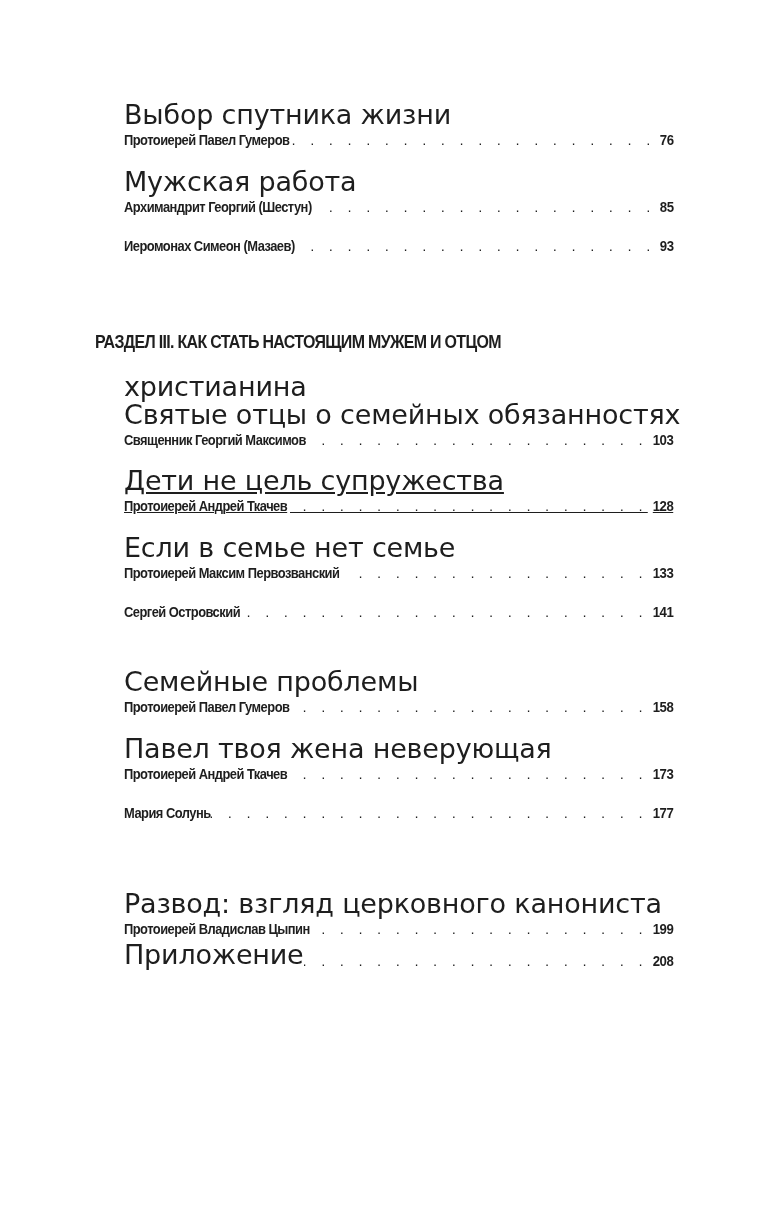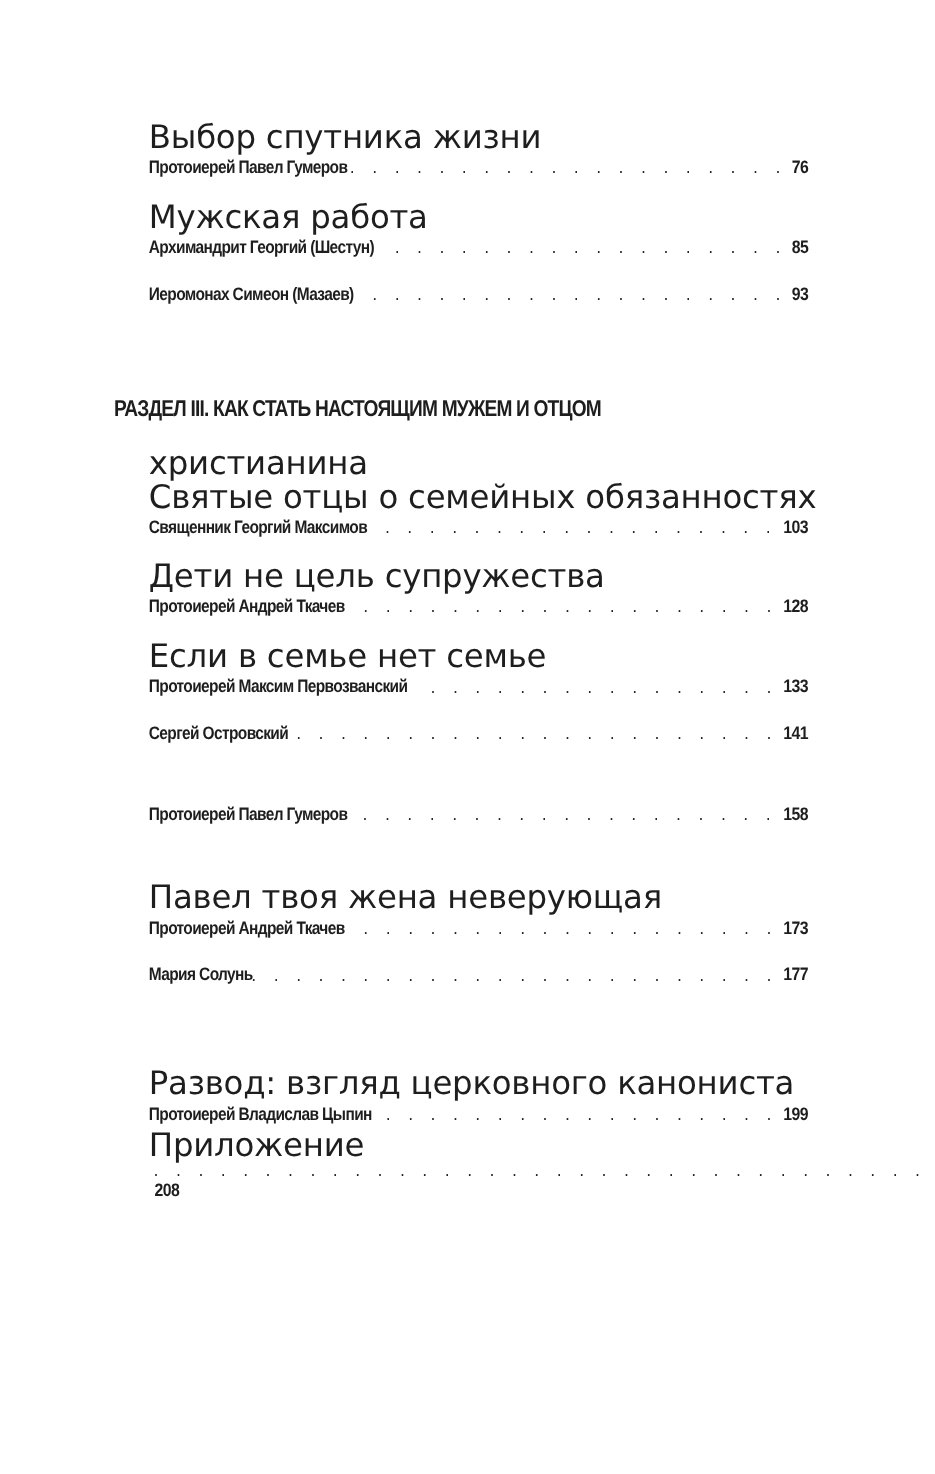--- a/index.html
+++ b/index.html
@@ -5,21 +5,21 @@
     html, body { margin: 0; padding: 0; background: #ffffff; }
     body { width: 779px; height: 1228px; position: relative; overflow: hidden; color: #1e1e1e; }
     .page { position: absolute; left: 0; top: 0; width: 779px; height: 1228px; }
     .entry { position: absolute; left: 124px; width: 549px; }
     .title { font-family: "DejaVu Sans", sans-serif; font-size: 27px; line-height: 28px; color: #1e1e1e; letter-spacing: -0.2px; white-space: nowrap; }
     .author-line { display: flex; align-items: baseline; font-family: "Liberation Sans", sans-serif; font-weight: bold; font-size: 15px; line-height: 22px; color: #1e1e1e; transform-origin: left; }
     .author { white-space: nowrap; letter-spacing: -0.6px; transform: scaleX(0.86); transform-origin: left; display: inline-block; margin-right: -24px; }
     .leader { flex: 1; overflow: hidden; white-space: nowrap; font-family: "DejaVu Sans", sans-serif; font-weight: normal; letter-spacing: 5.2px; padding-left: 4px; color: #1e1e1e; font-size: 13px; text-align: right; direction: rtl; }
     .page-num { white-space: nowrap; padding-left: 2px; letter-spacing: -0.6px; transform: scaleX(0.88); transform-origin: right; display: inline-block; }
     .section-heading { position: absolute; left: 95px; top: 330px; font-family: "Liberation Sans", sans-serif; font-weight: bold; font-size: 19px; line-height: 24px; color: #1e1e1e; letter-spacing: -0.8px; transform: scaleX(0.84); transform-origin: left; white-space: nowrap; }
-    .appendix { position: absolute; left: 124px; top: 941px; width: 549px; display: flex; align-items: flex-start; flex-direction: column; }
+    .appendix { position: absolute; left: 124px; top: 941px; width: 549px; display: flex; align-items: flex-end; }
     .appendix .title { flex: 0 0 auto; }
     .appendix .leader { font-size: 13px; }
     .appendix .page-num { font-family: "Liberation Sans", sans-serif; font-weight: bold; font-size: 15px; }
   </style>
 </head>
 <body>
 
 <div class="page">
 
   <div class="entry" style="top:101px;">
@@ -53,21 +53,21 @@
   <div class="entry" style="top:373px;">
     <div class="title">христианина</div>
     <div class="title">Святые отцы о семейных обязанностях</div>
     <div class="author-line">
       <span class="author">Священник Георгий Максимов</span>
       <span class="leader">. . . . . . . . . . . . . . . . . . . . . . . . . . . . . . . . . . . . . . . . . . . . . . . .</span>
       <span class="page-num">103</span>
     </div>
   </div>
 
-  <div class="entry" style="top:467px;">
+  <div class="entry" style="top:467px;text-decoration:underline;">
     <div class="title">Дети не цель супружества</div>
     <div class="author-line">
       <span class="author">Протоиерей Андрей Ткачев</span>
       <span class="leader">. . . . . . . . . . . . . . . . . . . . . . . . . . . . . . . . . . . . . . . . . . . . . . . .</span>
       <span class="page-num">128</span>
     </div>
   </div>
 
   <div class="entry" style="top:534px;">
     <div class="title">Если в семье нет семье</div>
@@ -80,20 +80,21 @@
 
   <div class="entry" style="top:601px;">
     <div class="author-line">
       <span class="author">Сергей Островский</span>
       <span class="leader">. . . . . . . . . . . . . . . . . . . . . . . . . . . . . . . . . . . . . . . . . . . . . . . .</span>
       <span class="page-num">141</span>
     </div>
   </div>
 
   <div class="entry" style="top:668px;">
+    <div class="title">Семейные проблемы</div>
     <div class="author-line">
       <span class="author">Протоиерей Павел Гумеров</span>
       <span class="leader">. . . . . . . . . . . . . . . . . . . . . . . . . . . . . . . . . . . . . . . . . . . . . . . .</span>
       <span class="page-num">158</span>
     </div>
   </div>
 
   <div class="entry" style="top:735px;">
     <div class="title">Павел твоя жена неверующая</div>
     <div class="author-line">

